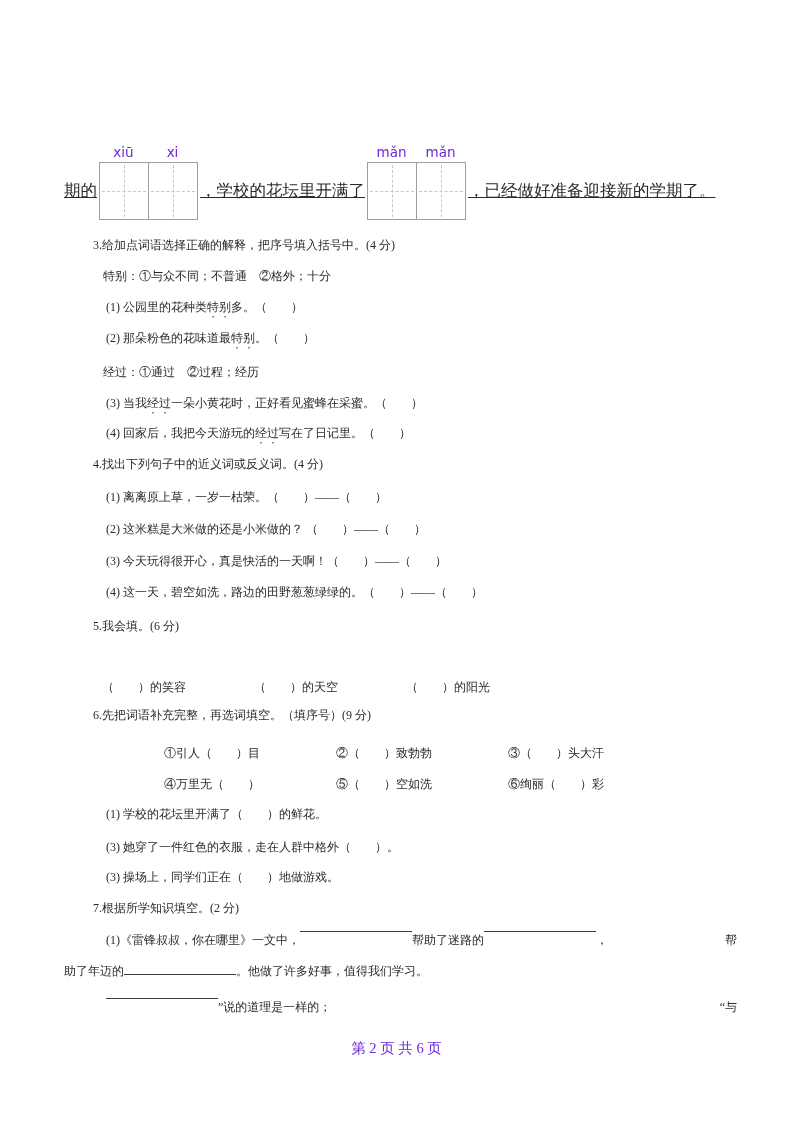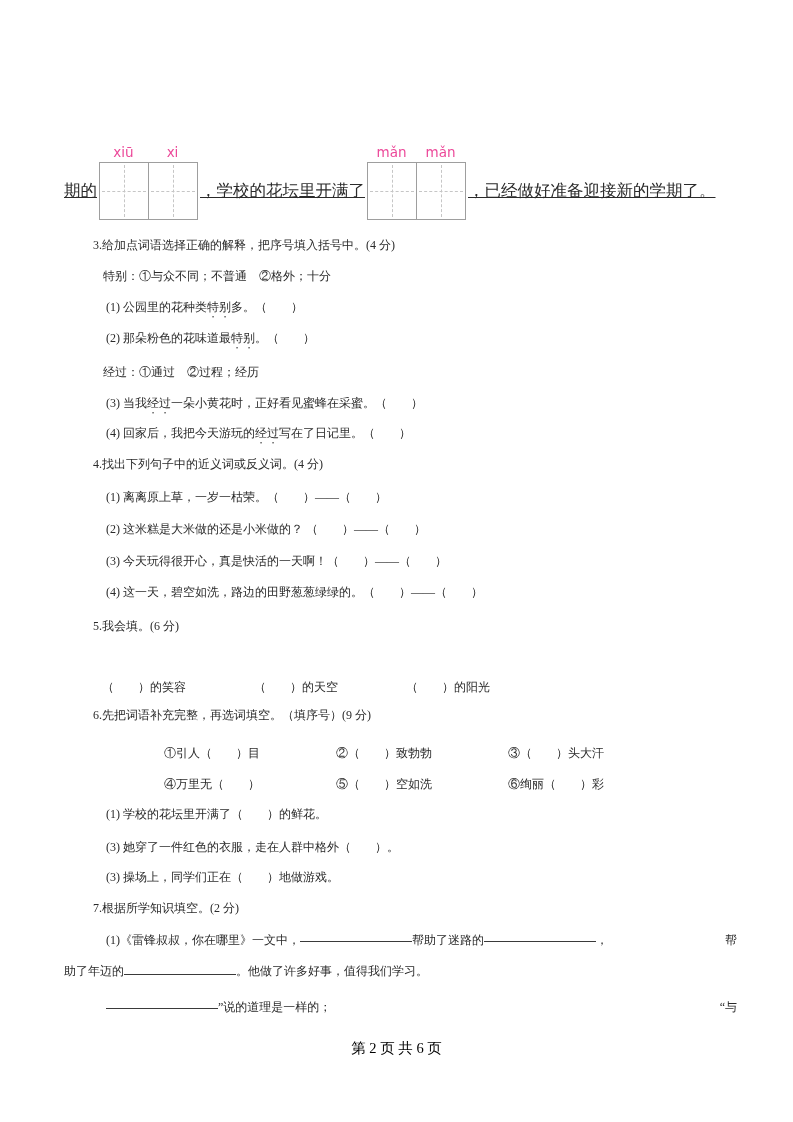--- a/index.html
+++ b/index.html
@@ -5,21 +5,21 @@
   html,body { margin:0; padding:0; background:#ffffff; }
   .page {
     position:relative; width:793px; height:1122px; background:#ffffff;
     font-family:"Liberation Serif","DejaVu Serif",serif;
     color:#2a2a2a; overflow:hidden;
   }
   .line {
     position:absolute; white-space:nowrap;
     font-size:12px; height:22px; line-height:22px;
   }
-  .flexline { display:flex; align-items:center; }
+  .flexline { display:flex; align-items:flex-start; }
   .em {
     -webkit-text-emphasis-style:filled dot;
     -webkit-text-emphasis-position:under;
     text-emphasis-style:filled dot;
     text-emphasis-position:under right;
     text-emphasis-color:#2a2a2a;
   }
   .blank {
     display:inline-block; width:112px; height:2px; flex:none;
     border-bottom:1.3px solid #3a3a3a;
@@ -28,36 +28,36 @@
   .c6 { display:inline-block; width:172px;text-align:right; }
   .mlauto { margin-left:auto; }
   
   .fill-row { position:absolute; top:144px; left:64px; display:flex; align-items:flex-end; }
   .ftext { height:58px; line-height:58px; font-size:16.5px;text-decoration:underline; }
   .grid-block { display:flex; flex-direction:column; margin:0 2px; }
   .pinyin-row { display:flex; height:18px; }
   .py {
     width:49px; text-align:center; line-height:16px;
     font-family:"DejaVu Sans","Liberation Sans",sans-serif;
-    font-size:13.5px; color:#ec4899;
+    font-size:13.5px; color:#6d28d9;
   }
   .tzg { display:flex; border:1.5px solid #9e9e9e; background:#fff; }
   .cell { width:48px; height:56px; position:relative; }
   .cell + .cell { border-left:1.5px solid #9e9e9e; }
   .cell::before {
     content:""; position:absolute; left:50%; top:2px; bottom:2px;
     border-left:1px dashed #c6c6c6;
   }
   .cell::after {
     content:""; position:absolute; top:50%; left:2px; right:2px;
     border-top:1px dashed #c6c6c6;
   }
   .footer {
     position:absolute; top:1038px; left:0; right:0; text-align:center;
-    font-size:14.5px; height:20px; line-height:20px; color:#000000;
+    font-size:14.5px; height:20px; line-height:20px; color:#6d28d9;
   }
 </style>
 </head>
 <body>
 
 <div class="page">
 
   <div class="fill-row">
     <span class="ftext">期的</span>
     <span class="grid-block">

